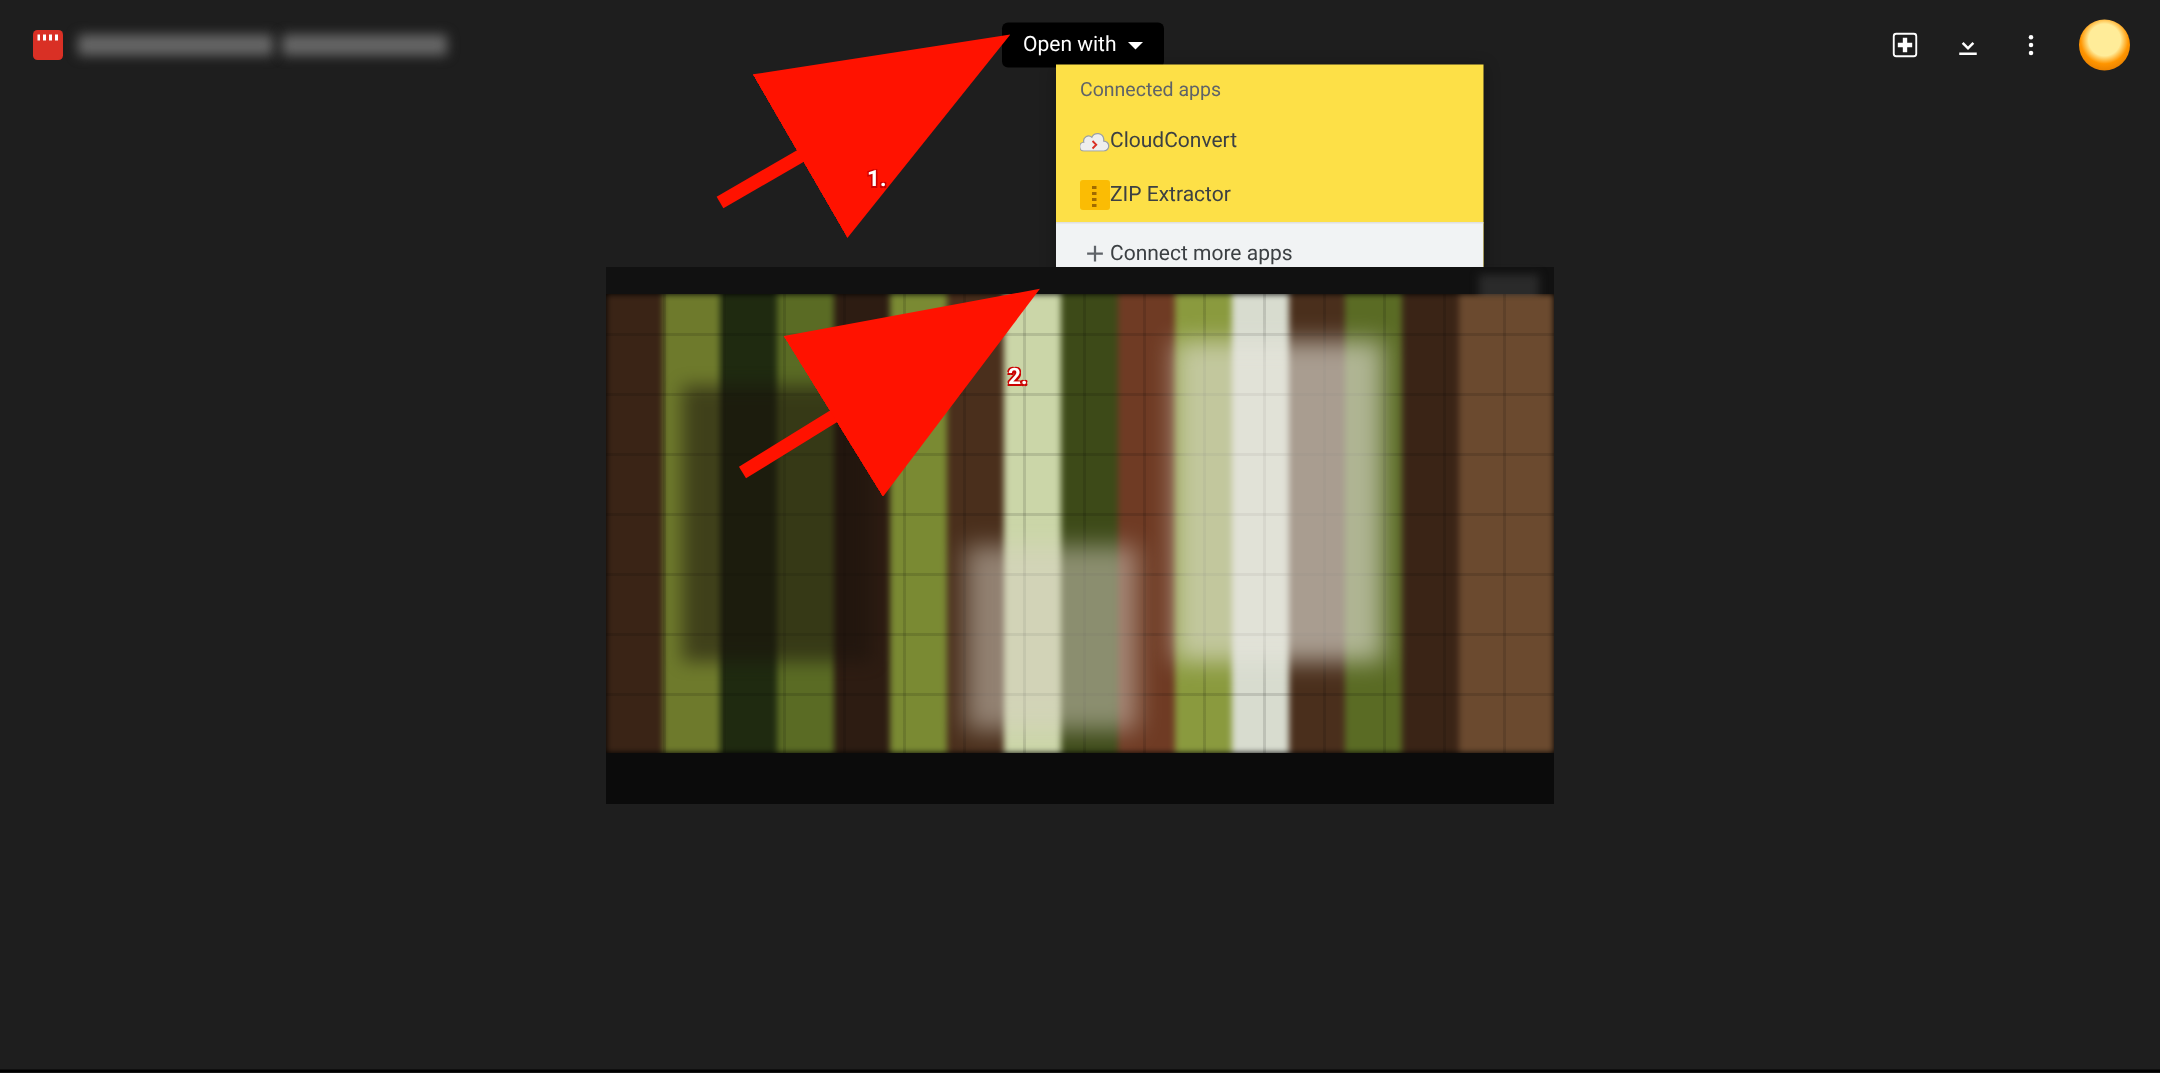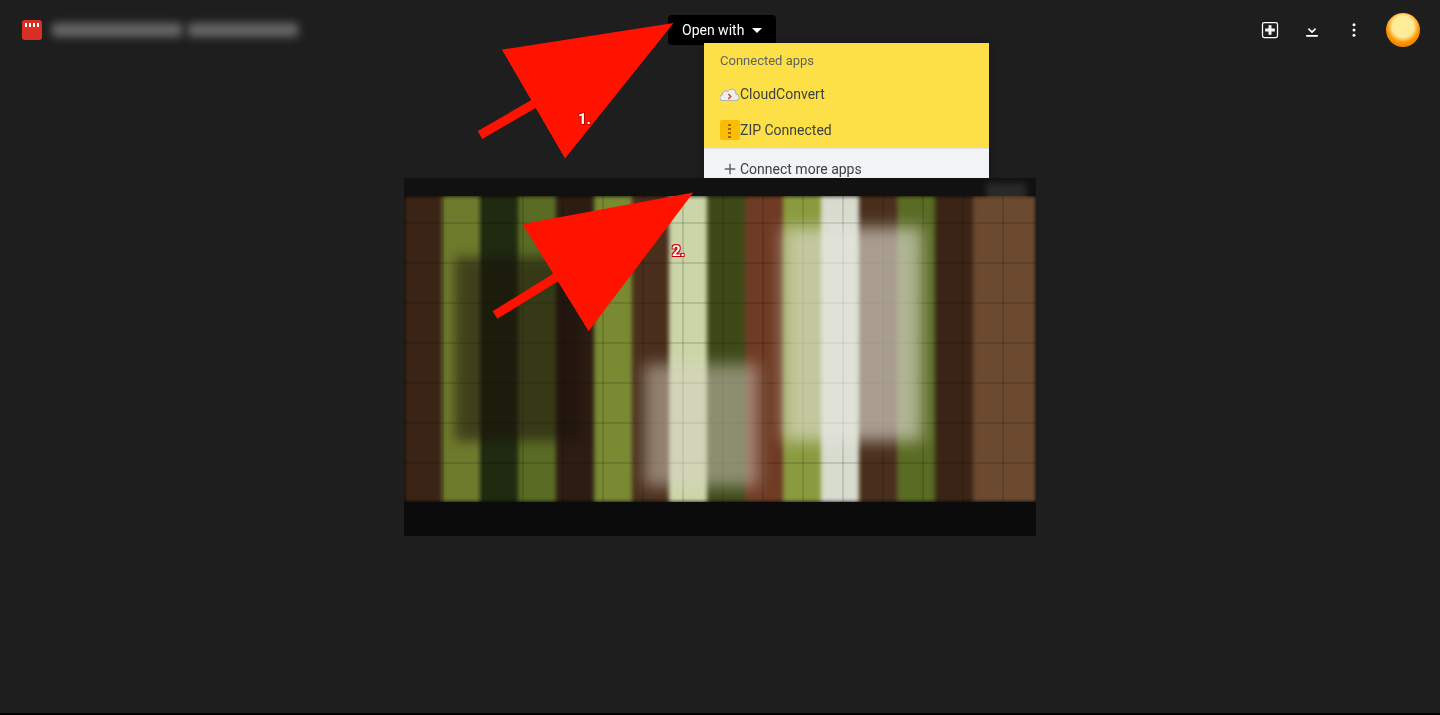--- a/index.html
+++ b/index.html
@@ -85,21 +85,21 @@
           <path d="M19 6.5A5 5 0 0 0 9.5 5 4 4 0 0 0 3 9a3.5 3.5 0 0 0 .5 7H19a4 4 0 0 0 0-8z" fill="#eee" stroke="#9aa0a6" stroke-width="1"></path>
           <path d="M10 8l3 3-3 3" fill="none" stroke="#d93025" stroke-width="1.5"></path>
         </svg>
     </span>
     <span>CloudConvert</span>
   </div>
 
 
   <div class="dd-item">
     <span class="app-ico zip"></span>
-    <span>ZIP Connected</span>
+    <span>ZIP Extractor</span>
   </div>
 
   <div class="dd-item divider">
     <span class="app-ico plus-ico">
       <svg viewBox="0 0 24 24">
           <path d="M19 13h-6v6h-2v-6H5v-2h6V5h2v6h6v2z"></path>
         </svg>
     </span>
     <span>Connect more apps</span>
   </div>

